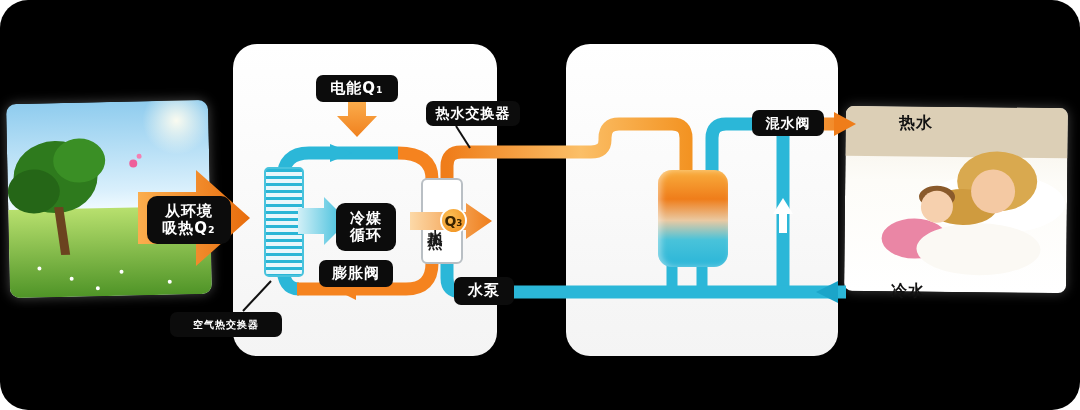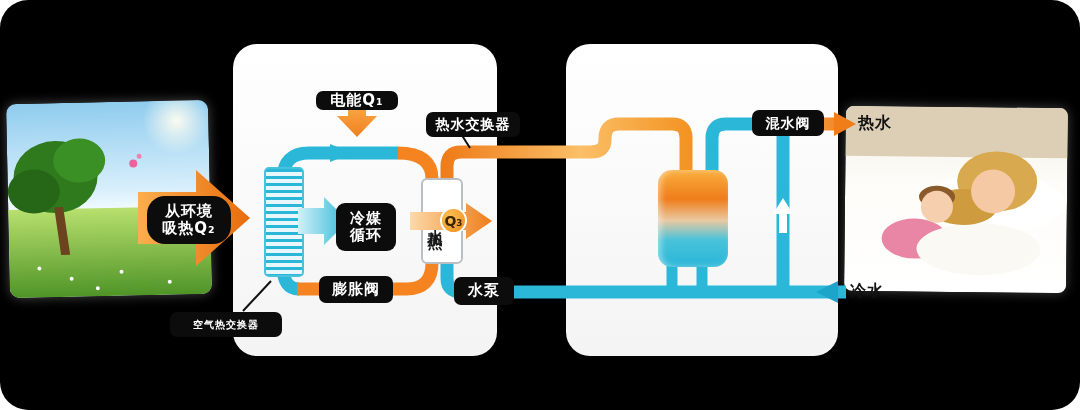--- a/index.html
+++ b/index.html
@@ -20,30 +20,30 @@
   .vtext{writing-mode:vertical-rl;text-orientation:upright;font-weight:bold;font-size:15px;color:#1a1a1a;letter-spacing:3px;}
   #tank{left:658px;top:170px;width:70px;height:97px;border-radius:14px;
     background:linear-gradient(180deg,#f9ae3e 0%,#ef7d1a 30%,#eac9a2 52%,#49c3da 72%,#29b5d8 100%);
     box-shadow:inset 3px 0 6px rgba(255,255,255,.45);}
   .q3{position:absolute;left:440px;top:207px;width:27px;height:27px;border-radius:50%;
     background:radial-gradient(circle at 35% 32%,#fcbf55,#ef8c1a);border:2px solid #fff;color:#3a2300;
     font-weight:bold;font-size:14px;display:flex;align-items:center;justify-content:center;z-index:5;box-sizing:border-box;}
   .blabel{position:absolute;background:#0c0c0c;color:#fff;font-weight:bold;font-size:15px;line-height:1.15;
     display:flex;flex-direction:column;align-items:center;justify-content:center;border-radius:7px;
     letter-spacing:1px;z-index:5;box-sizing:border-box;white-space:nowrap;}
-  #lblEnv{left:147px;top:196px;width:84px;height:48px;border-radius:18px;}
-  #lblElec{left:316px;top:75px;width:82px;height:19px;margin-top:16px;}
+  #lblEnv{left:147px;top:196px;width:84px;height:48px;border-radius:10px;}
+  #lblElec{left:316px;top:75px;width:82px;height:27px;}
   #lblComp{left:321px;top:140px;width:74px;height:27px;}
   #lblRef{left:336px;top:203px;width:60px;height:48px;border-radius:9px;}
-  #lblExp{left:319px;top:276px;width:74px;height:27px;}
+  #lblExp{left:319px;top:260px;width:74px;height:27px;}
   #lblAirHx{left:170px;top:312px;width:112px;height:25px;font-size:10px;}
-  #lblHwHx{left:426px;top:112px;width:94px;height:25px;font-size:14px;}
+  #lblHwHx{left:426px;top:101px;width:94px;height:25px;font-size:14px;}
   #lblPump{left:454px;top:277px;width:60px;height:28px;}
   #lblMix{left:752px;top:110px;width:72px;height:26px;font-size:14px;}
-  .freetext{position:absolute;color:#111;font-weight:bold;font-size:16px;z-index:5;letter-spacing:1px;}
+  .freetext{position:absolute;color:#111;font-weight:bold;font-size:16px;z-index:5;letter-spacing:1px;margin-left:41px;}
   #txtHot{left:858px;top:113px;}
   #txtCold{left:850px;top:281px;}
 </style>
 </head>
 <body>
 
 <div class="canvas">
 
   <div class="photo" id="photoL">
     <svg width="202" height="194" viewBox="0 0 202 194">

